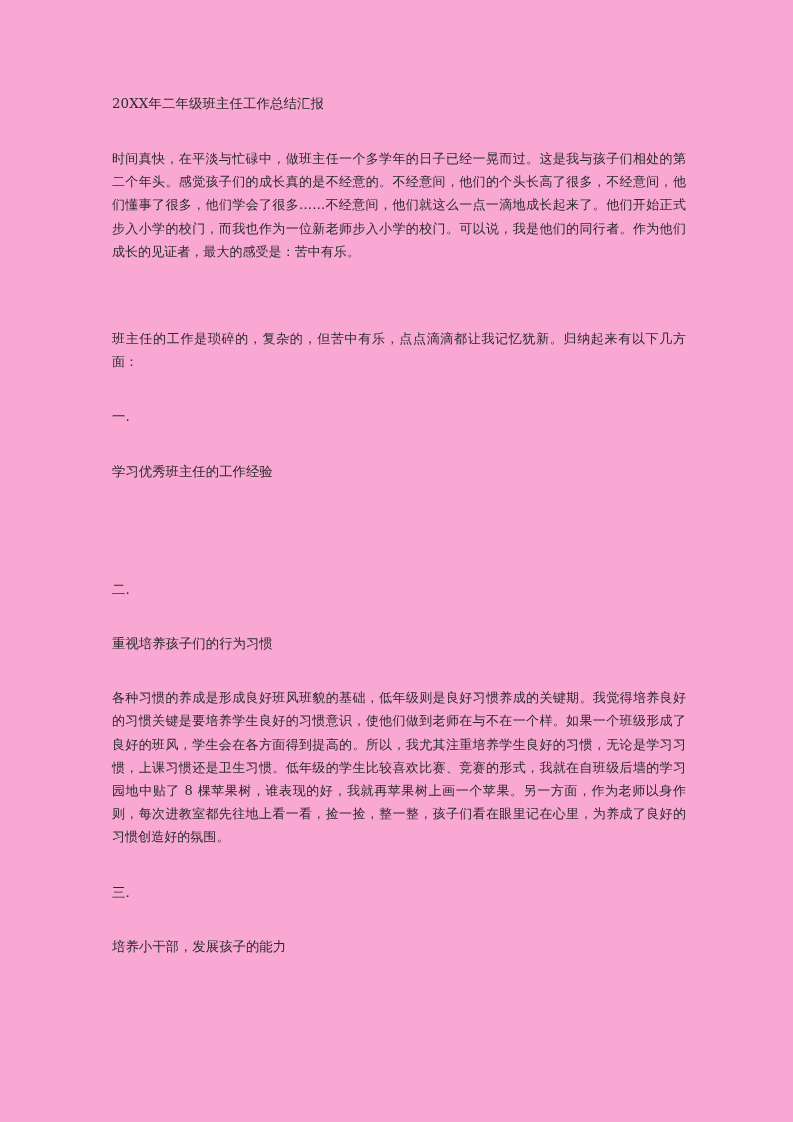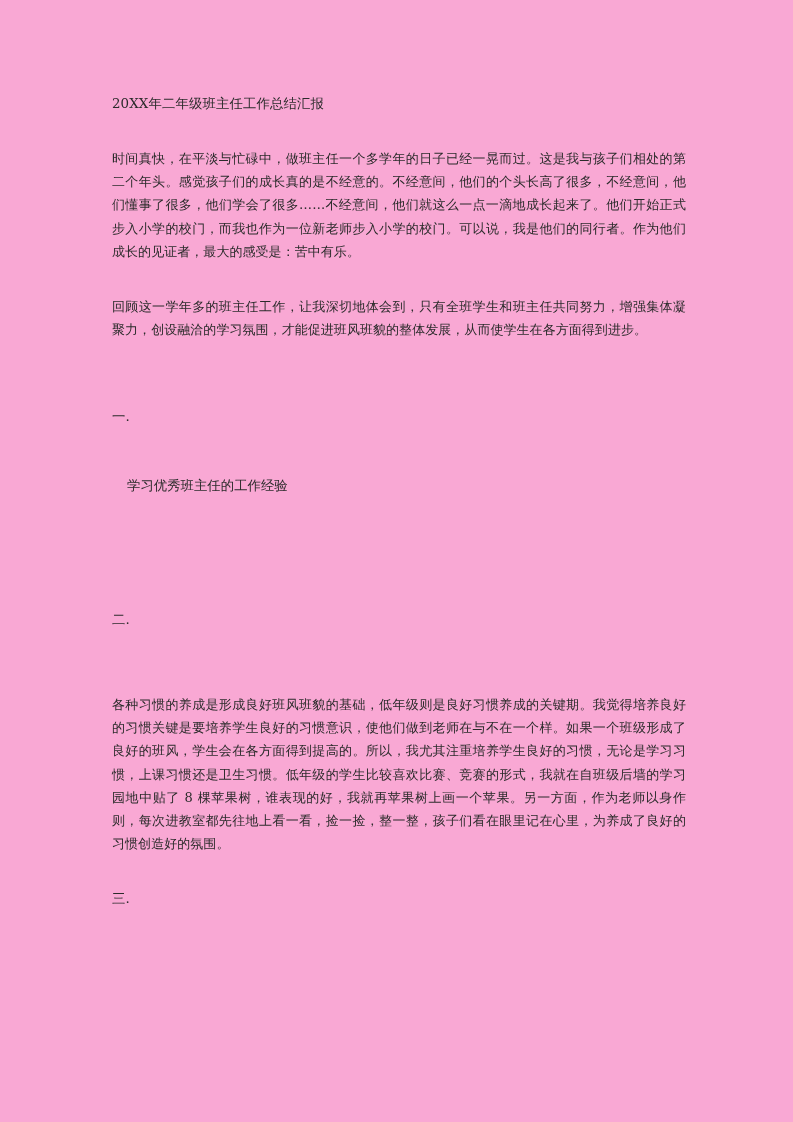--- a/index.html
+++ b/index.html
@@ -54,58 +54,59 @@
   .section-num {
     font-size: 13.4px;
     line-height: 23.2px;
     color: #2b2b2b;
     margin: 0;
   }
   .section-title {
     font-size: 13.4px;
     line-height: 23.2px;
     color: #2b2b2b;
-    margin: 15px;
-    font-family: Liberation Mono, monospace;
+    margin: 0;
   }
 </style>
 </head>
 <body>
 
 <div class="page">
   <div class="doc-body">
 
     <div class="doc-title">20XX年二年级班主任工作总结汇报</div>
     <div class="block-gap"></div>
 
     <p class="para">时间真快，在平淡与忙碌中，做班主任一个多学年的日子已经一晃而过。这是我与孩子们相处的第二个年头。感觉孩子们的成长真的是不经意的。不经意间，他们的个头长高了很多，不经意间，他们懂事了很多，他们学会了很多……不经意间，他们就这么一点一滴地成长起来了。他们开始正式步入小学的校门，而我也作为一位新老师步入小学的校门。可以说，我是他们的同行者。作为他们成长的见证者，最大的感受是：苦中有乐。</p>
     <div class="block-gap"></div>
 
-    <p class="para">回顾这一学年多的班主任工作，让我深切地体会到，只有全班学生和班主任共同努力，增强集体凝聚力，创设融洽的学习氛围，才能促进班风班貌的整体发展，从而使学生在各方面得到进步。</p>
     <div class="block-gap"></div>
 
+    <p class="para">班主任的工作是琐碎的，复杂的，但苦中有乐，点点滴滴都让我记忆犹新。归纳起来有以下几方面：</p>
     <div class="block-gap"></div>
 
     <p class="section-num">一.</p>
     <div class="block-gap-sm"></div>
 
     <p class="section-title">学习优秀班主任的工作经验</p>
     <div class="block-gap-sm"></div>
 
     <div class="block-gap"></div>
 
     <div class="block-gap"></div>
 
     <p class="section-num">二.</p>
     <div class="block-gap-sm"></div>
 
+    <p class="section-title">重视培养孩子们的行为习惯</p>
     <div class="block-gap-sm"></div>
 
     <p class="para">各种习惯的养成是形成良好班风班貌的基础，低年级则是良好习惯养成的关键期。我觉得培养良好的习惯关键是要培养学生良好的习惯意识，使他们做到老师在与不在一个样。如果一个班级形成了良好的班风，学生会在各方面得到提高的。所以，我尤其注重培养学生良好的习惯，无论是学习习惯，上课习惯还是卫生习惯。低年级的学生比较喜欢比赛、竞赛的形式，我就在自班级后墙的学习园地中贴了 8 棵苹果树，谁表现的好，我就再苹果树上画一个苹果。另一方面，作为老师以身作则，每次进教室都先往地上看一看，捡一捡，整一整，孩子们看在眼里记在心里，为养成了良好的习惯创造好的氛围。</p>
     <div class="block-gap"></div>
 
     <p class="section-num">三.</p>
     <div class="block-gap-sm"></div>
 
+    <p class="section-title">培养小干部，发展孩子的能力</p>
     <div class="block-gap-sm"></div>
 
   </div>
 </div>
 
 </body></html>

